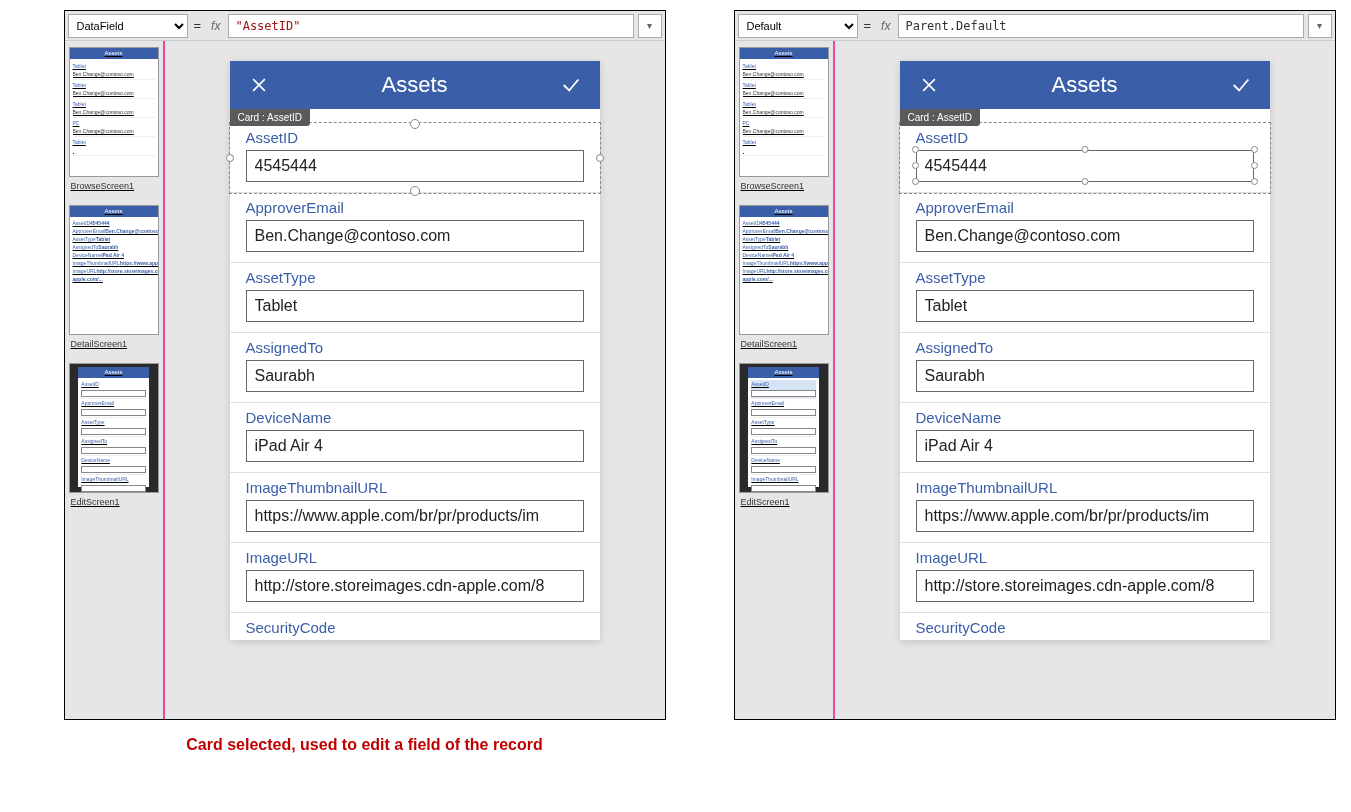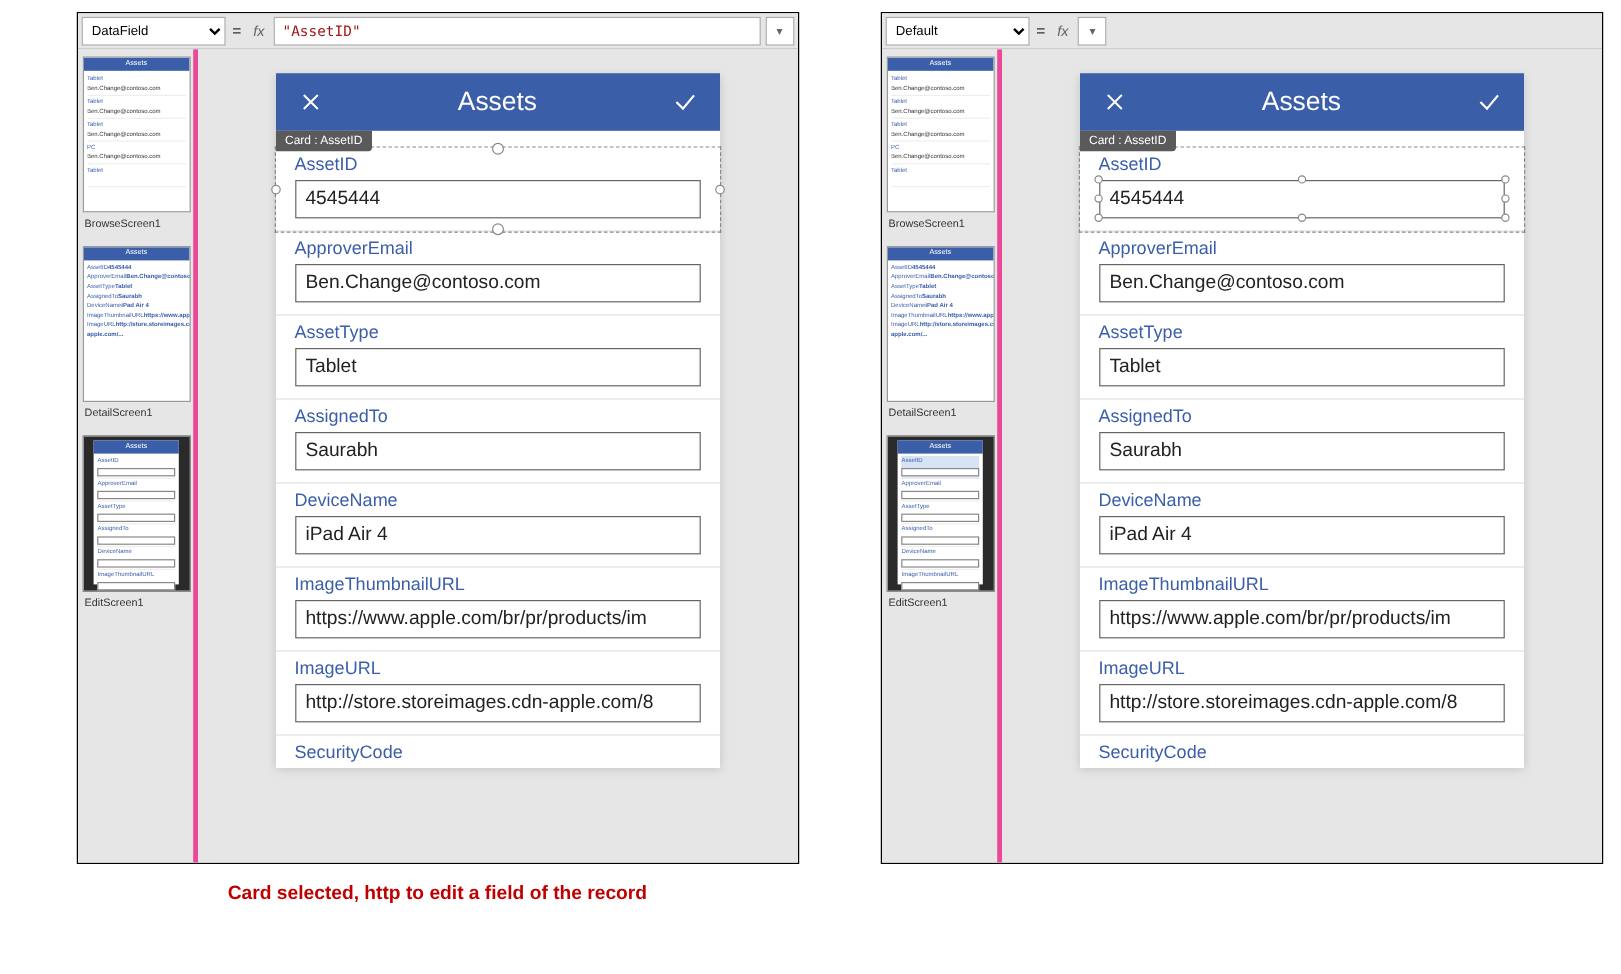--- a/index.html
+++ b/index.html
@@ -52,23 +52,24 @@
     width: 24px; height: 24px;
     background: #fff;
     border: 1px solid #aaa;
     display: flex; align-items: center; justify-content: center;
     font-size: 10px; color: #666;
   }
   .workspace { flex: 1; display: flex; overflow: hidden; }
   .thumbrail {
     width: 100px;
     background: #e6e6e6;
-    border-right: 4px solid #ec4899;
+    border-right: 2px solid #ec4899;
     padding: 6px 4px;
     overflow: hidden;
+    text-decoration: underline;
   }
   .thumb-group { margin-bottom: 14px; }
   .thumb {
     background: #fff;
     border: 1px solid #999;
     width: 90px;
     height: 130px;
     margin: 0 auto 4px auto;
     position: relative;
     overflow: hidden;
@@ -301,31 +302,32 @@
                 <input class="card-input" value="http://store.storeimages.cdn-apple.com/8" style="">
               </div>
               <div class="card" style="border-bottom:none;padding-bottom:0;">
                 <div class="card-label">SecurityCode</div>
               </div>
             </div>
           </div>
         </div>
       </div>
     </div>
-    <div class="caption">Card selected, http to edit a field of the record</div>
+    <div class="caption">Card selected, used to edit a field of the record</div>
   </div>
 
   <div class="panel-wrap">
     <div class="panel">
       <div class="formula-bar">
         <select class="prop-select">
           <option>Default</option>
         </select>
         <span class="eq">=</span>
         <span class="fx">fx</span>
+        <input class="formula-input" style="color: rgb(51, 51, 51);" value="Parent.Default">
         <div class="formula-dd">▾</div>
       </div>
       <div class="workspace">
         <div class="thumbrail">
           <div class="thumb-group">
             <div class="thumb">
               <div class="thumb-header">Assets</div>
               <div class="thumb-body">
                 <div class="row">Tablet<b>Ben.Change@contoso.com</b></div>
                 <div class="row">Tablet<b>Ben.Change@contoso.com</b></div>

